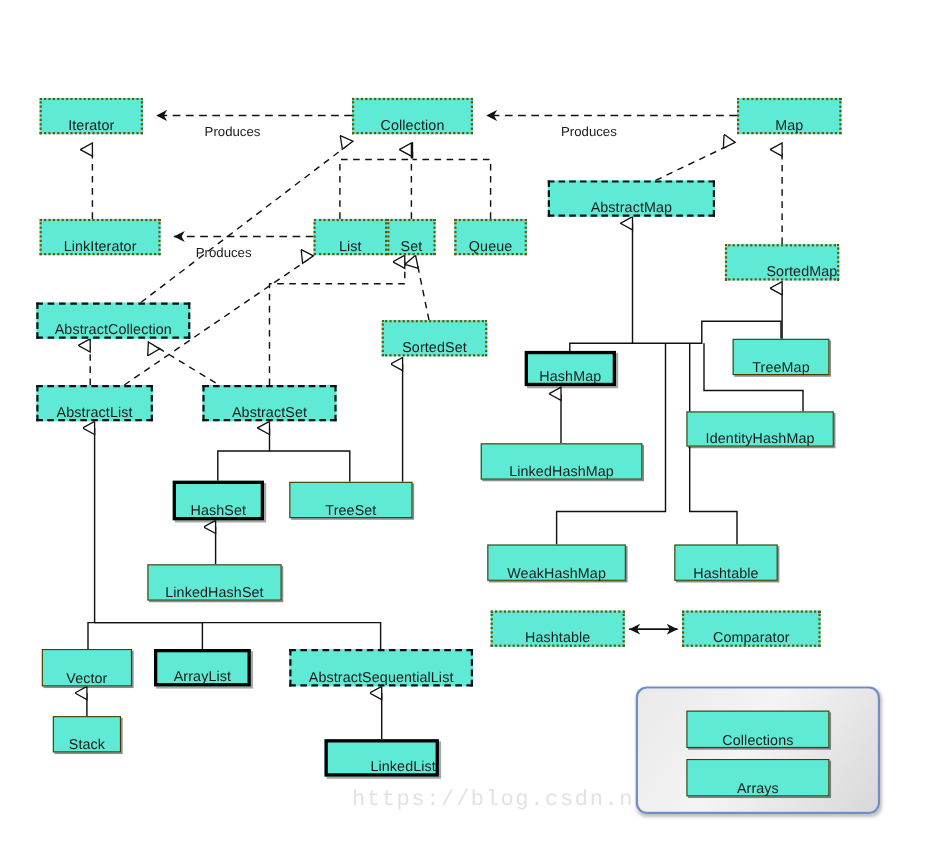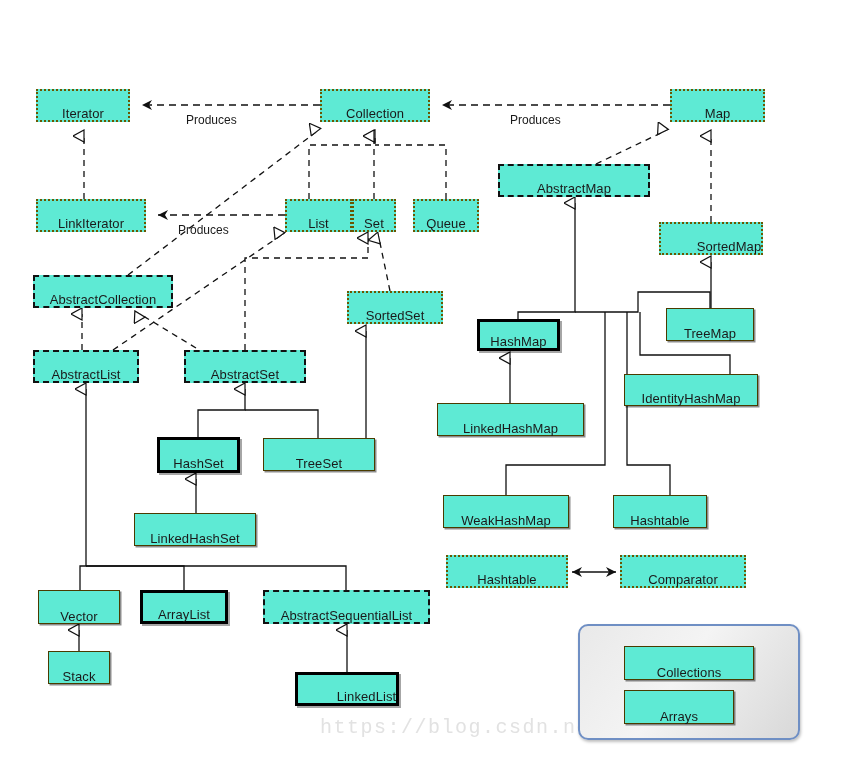--- a/index.html
+++ b/index.html
@@ -272,21 +272,21 @@
       </div>
       <div class="node cls" style="left: 48px; top: 651px; width: 62px; height: 33px;">
         <span>Stack</span>
       </div>
       <div class="node key" style="left: 295px; top: 672px; width: 104px; height: 34px; padding-left: 39px;">
         <span>LinkedList</span>
       </div>
       <div class="node cls" style="left: 624px; top: 646px; width: 130px; height: 34px;">
         <span>Collections</span>
       </div>
-      <div class="node cls" style="left: 624px; top: 690px; width: 110px; height: 34px;">
+      <div class="node cls" style="left: 624px; top: 690px; width: 130px; height: 34px;">
         <span>Arrays</span>
       </div>
     </div>
   <div id="labels-layer">
       <div class="edge-label" style="left: 186px; top: 113px;">Produces</div>
       <div class="edge-label" style="left: 510px; top: 113px;">Produces</div>
       <div class="edge-label" style="left: 178px; top: 223px;">Produces</div>
     </div>
 
 </div>

